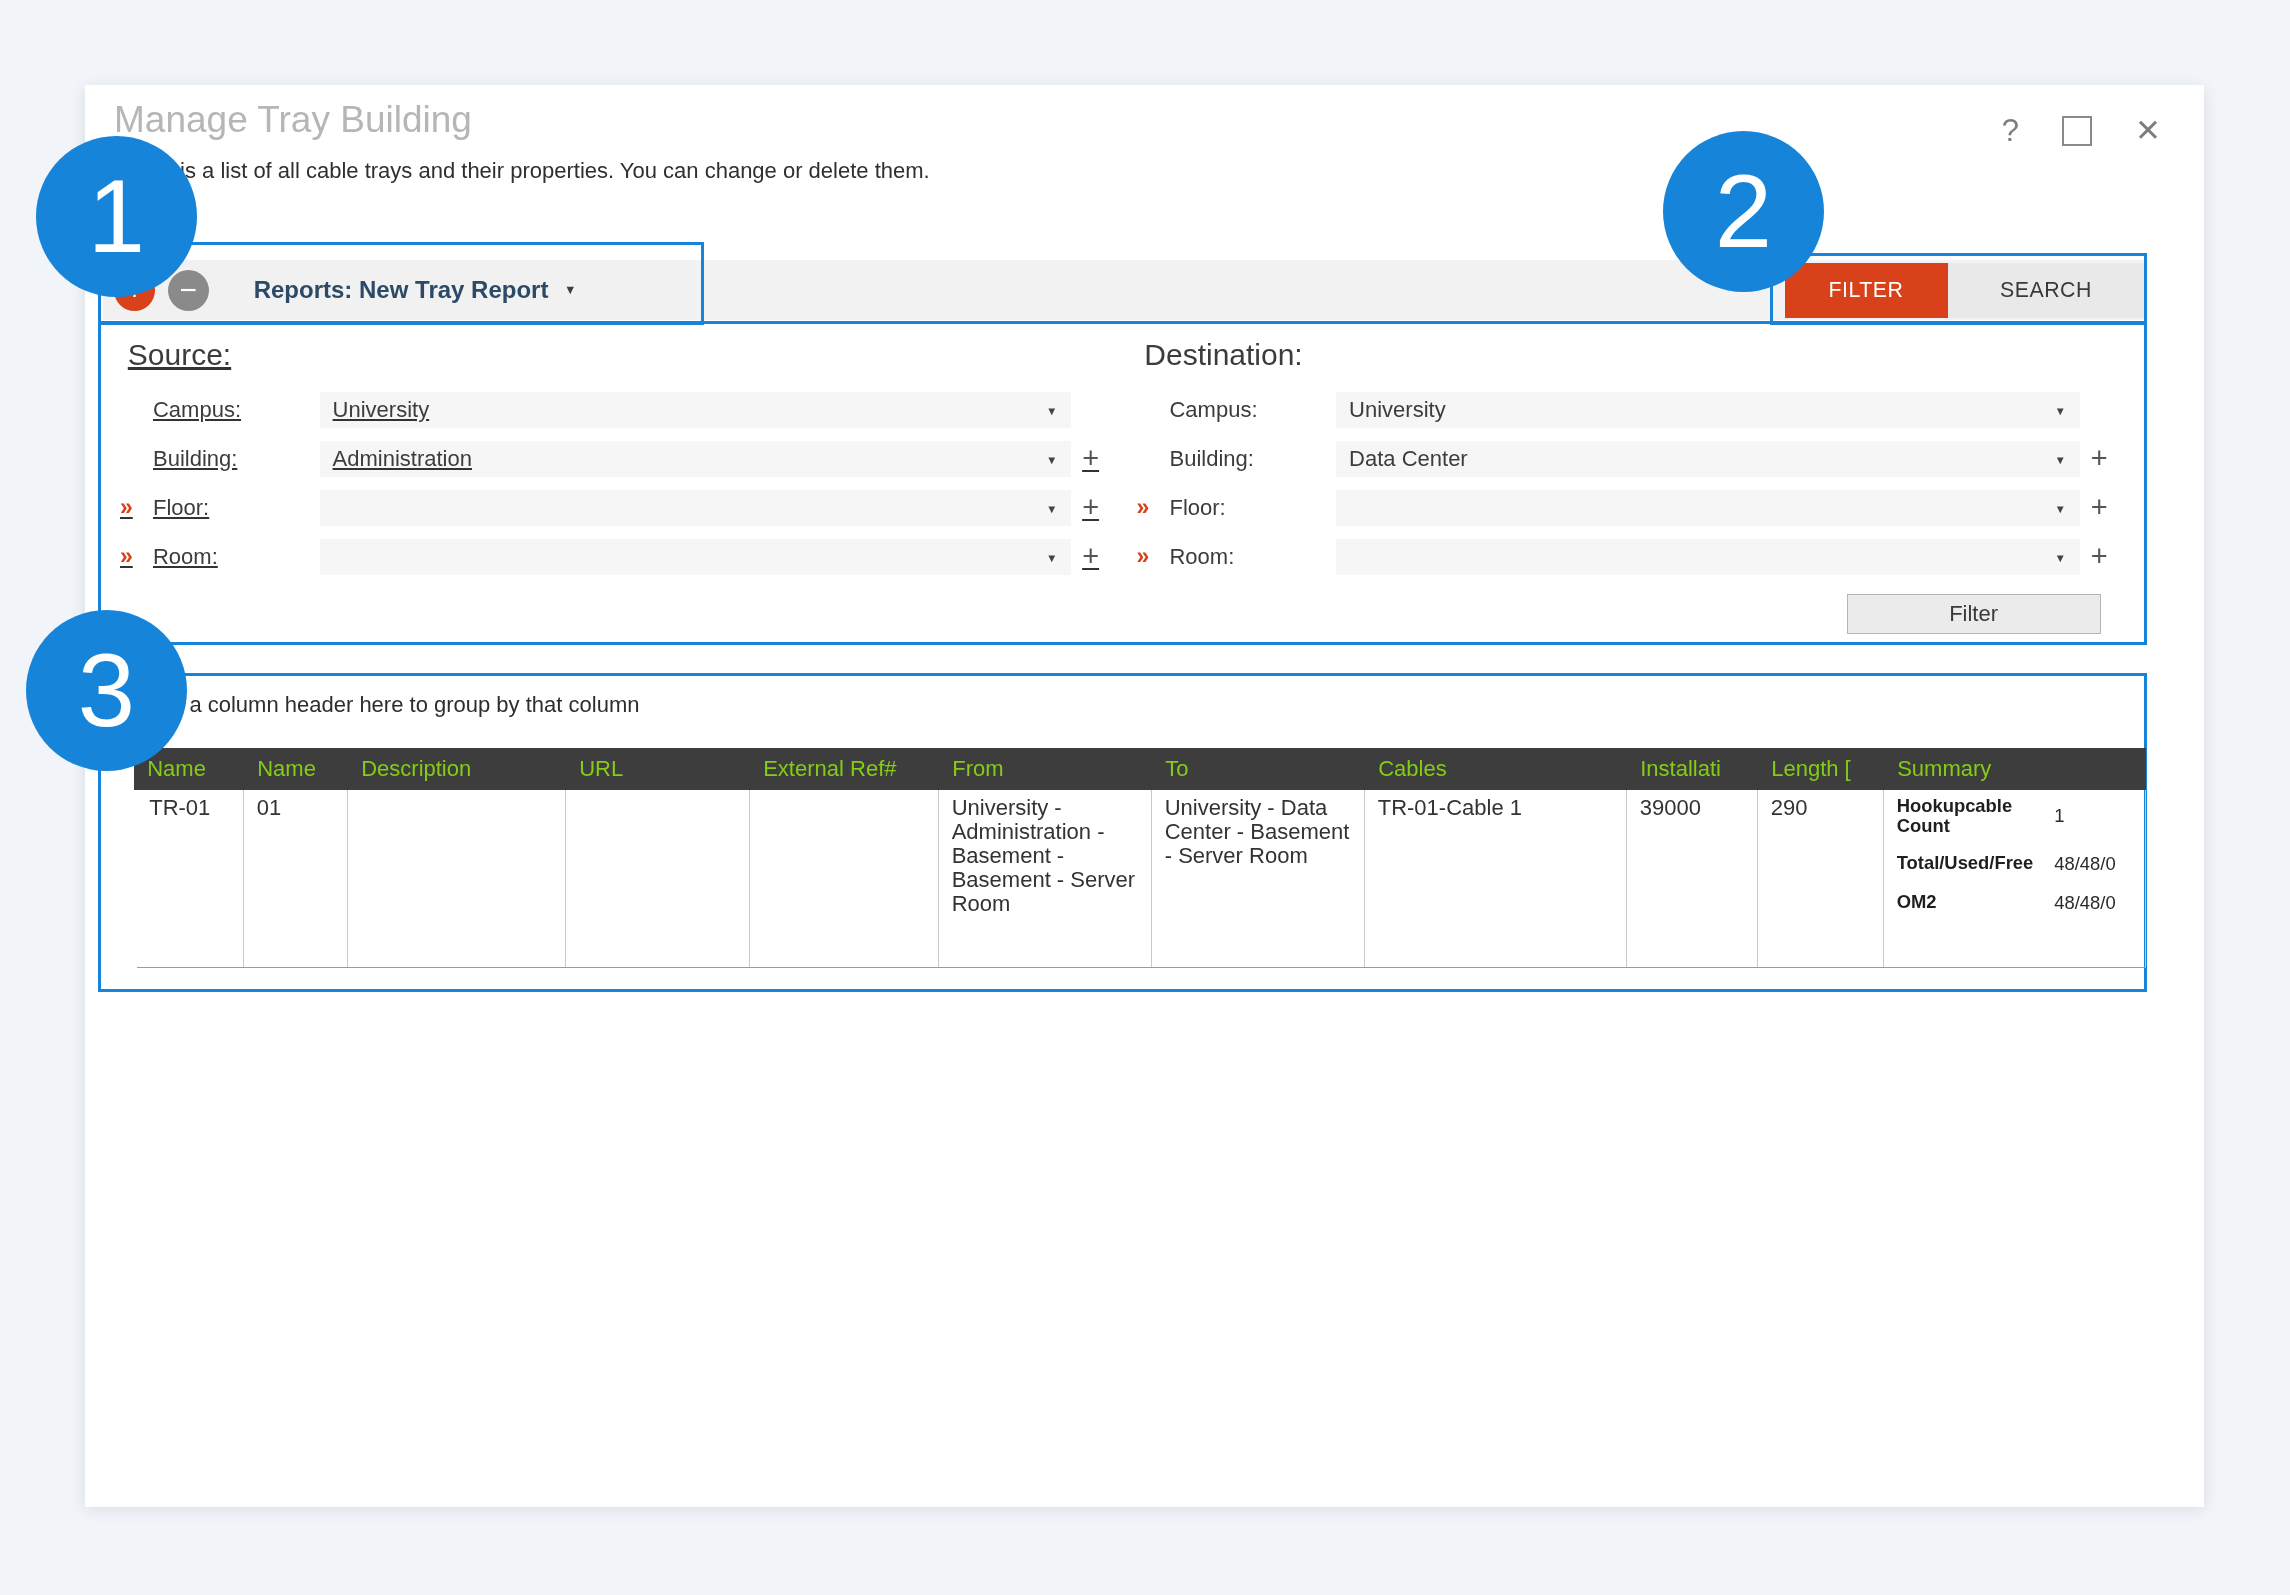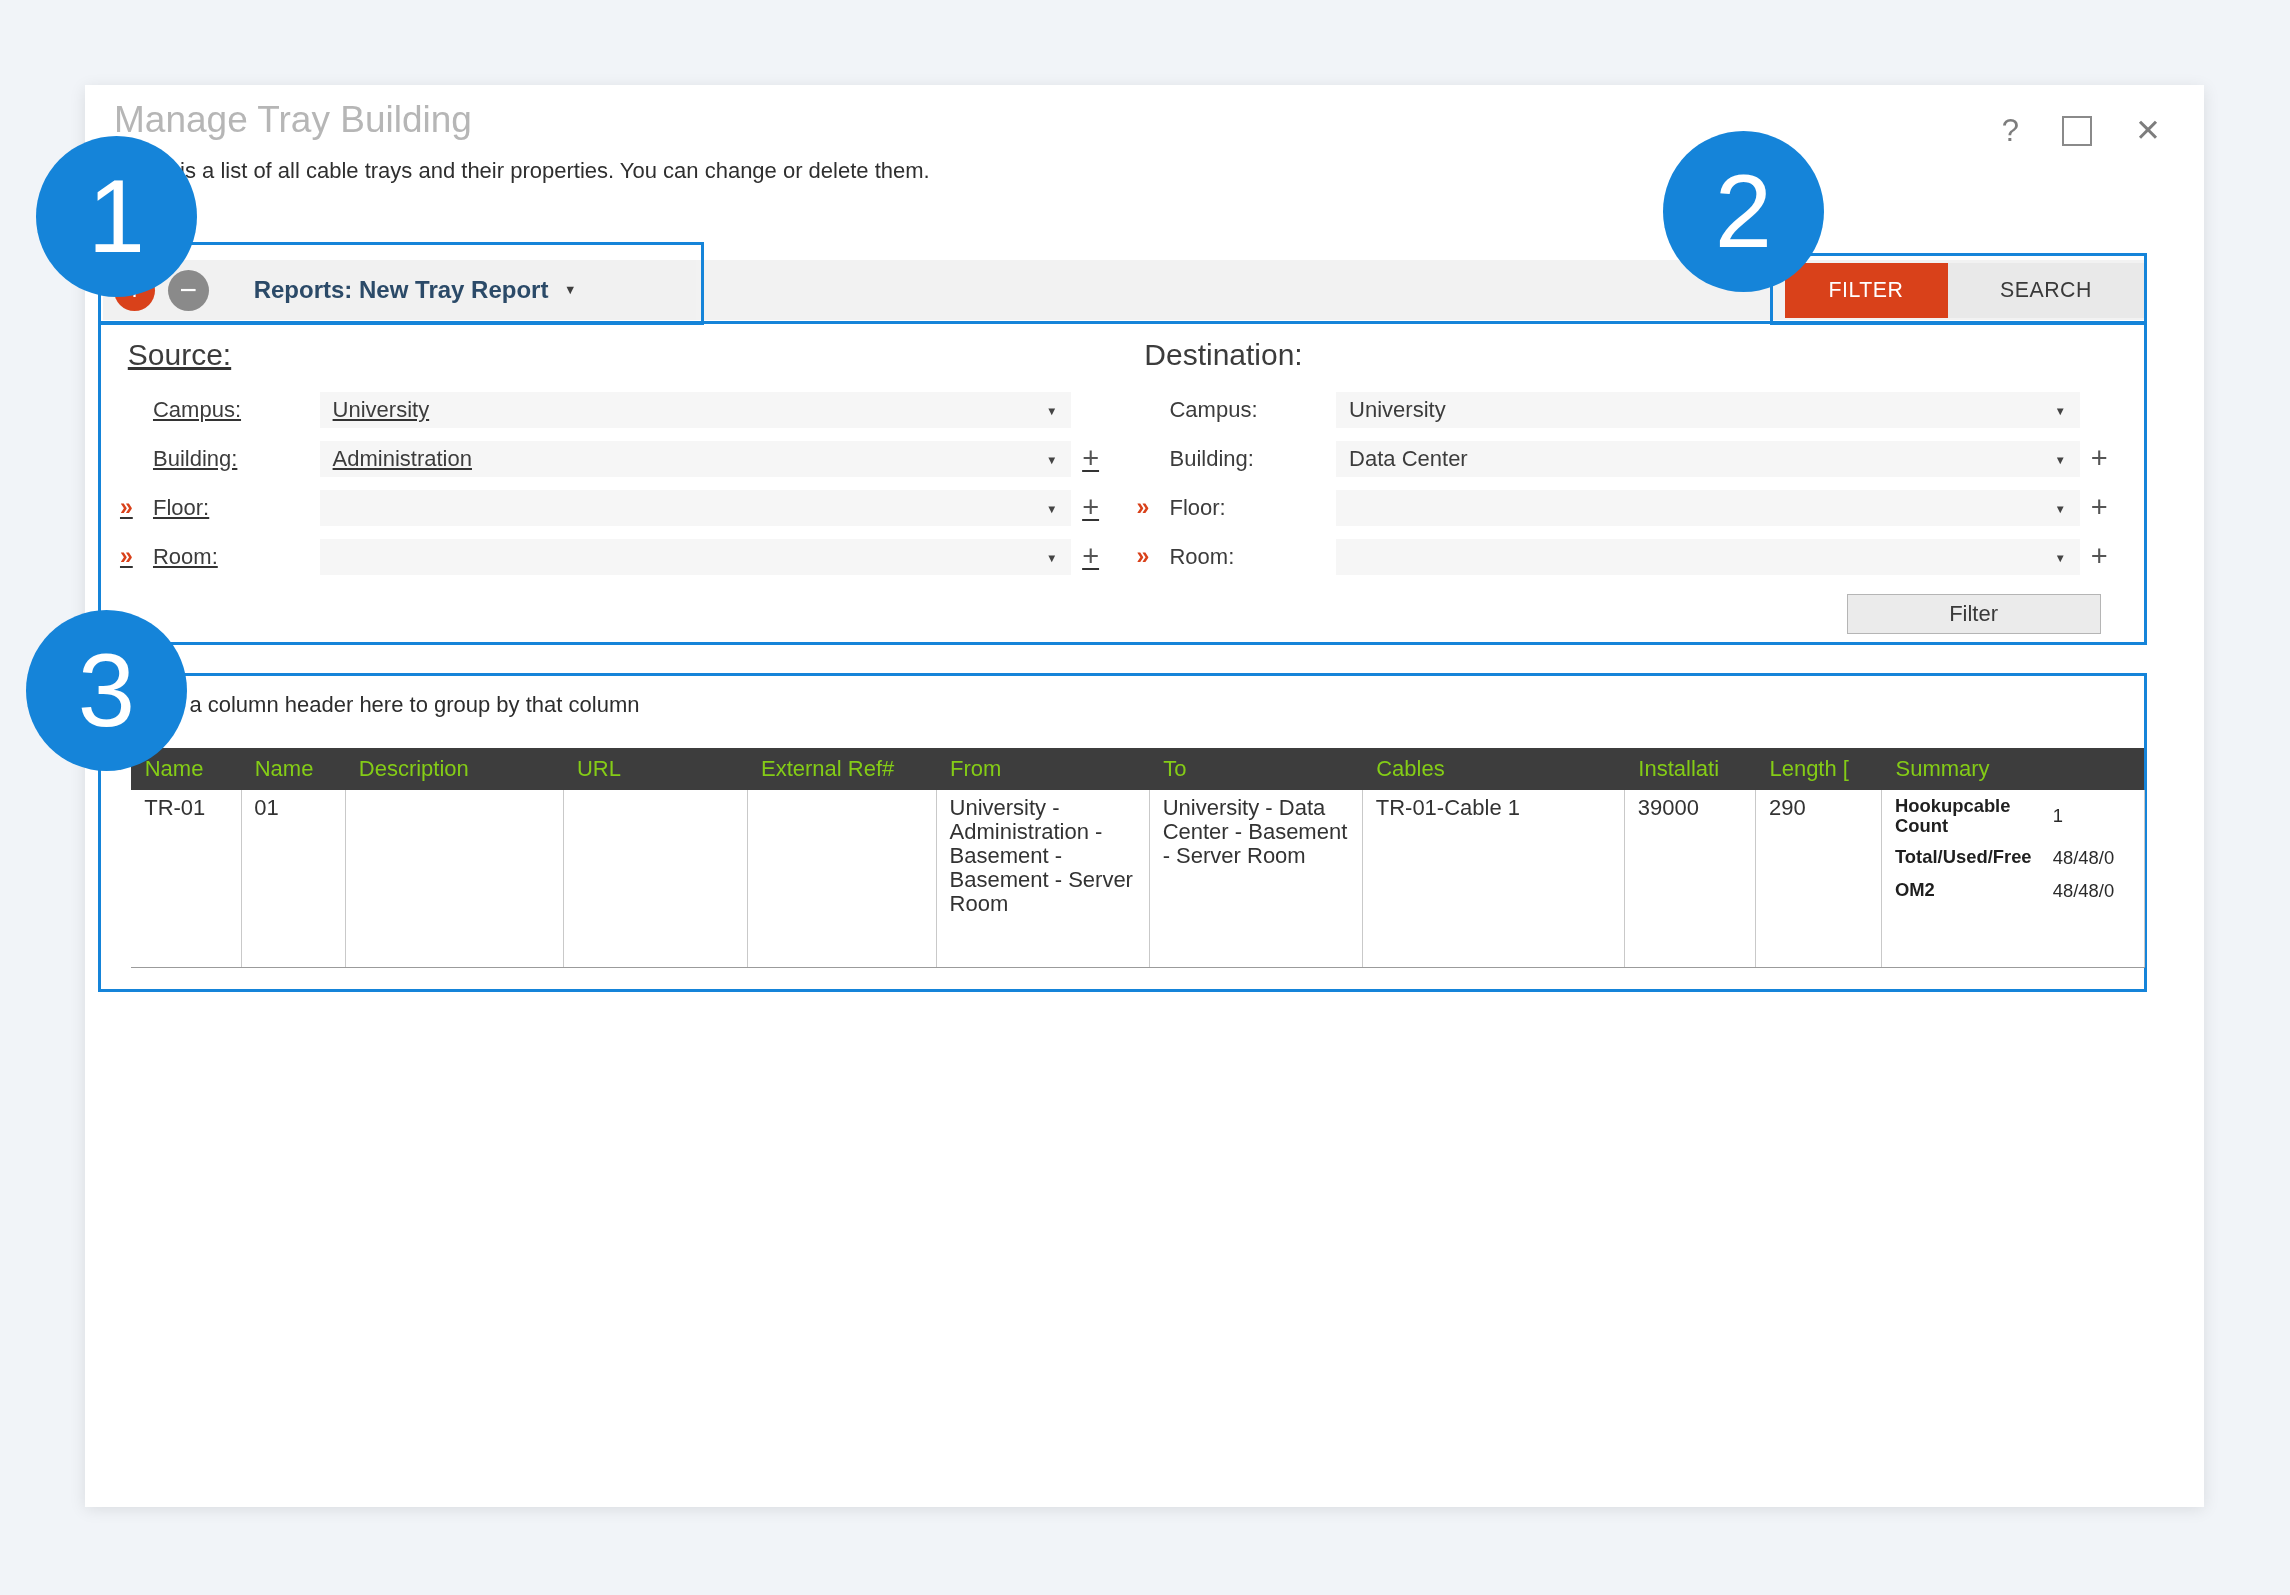--- a/index.html
+++ b/index.html
@@ -53,22 +53,22 @@
   .grid-panel{position:absolute;left:12.6px;top:588px;width:2049px;height:319px;
               border:3.9px solid #1584d9;box-sizing:border-box;background:#fff;}
   .group-hint{position:absolute;left:35px;top:15.5px;font-size:22px;color:#2d2d2d;}
   .grid-indicator{position:absolute;left:12.6px;top:80px;width:17.5px;color:#9a9a9a;font-size:25px;}
   table.grid{position:absolute;left:30px;top:72px;width:2014px;border-collapse:collapse;table-layout:fixed;}
   table.grid th{background:#3d3d3d;color:#84cc16;font-weight:400;font-size:22px;text-align:left;
                 height:42px;padding:0 1.9px 0 13.6px;white-space:nowrap;overflow:hidden;}
   table.grid td{vertical-align:top;font-size:22px;color:#333;line-height:24px;height:177px;
                 padding:5.8px 7.8px 7.8px 12.6px;box-sizing:border-box;border-right:1px solid #c9c9c9;
                 border-bottom:1px solid #9b9b9b;overflow:hidden;}
-  table.grid td:first-child{border-left:1px solid #737373;border-left-color:transparent;}
-  .sumgrid{display:grid;grid-template-columns:1fr 83px;row-gap:9px;font-size:18.4px;align-items:center;}
+  table.grid td:first-child{border-left:6px solid #737373;border-left-color:transparent;}
+  .sumgrid{display:grid;grid-template-columns:1fr 83px;row-gap:15px;font-size:18.4px;align-items:center;}
   .sumlabel{font-weight:700;color:#1f1f1f;line-height:20.4px;}
   .sumval{color:#2a2a2a;}
 
   
   .footer{position:absolute;left:0;bottom:0;width:100%;height:73px;background:#d1d1d1;}
   .fbtn{position:absolute;top:14.6px;width:238px;height:49px;border:none;font-size:24px;font-family:inherit;cursor:default;}
   .btn-cancel{left:1354px;background:#3b3b3b;color:#fff;}
   .btn-apply{left:1611px;background:#8d8d8d;color:#bcbcbc;}
   .btn-ok{left:1868px;background:#d9411a;color:#fff;}
   .fbtn .initial{text-decoration:underline;}

